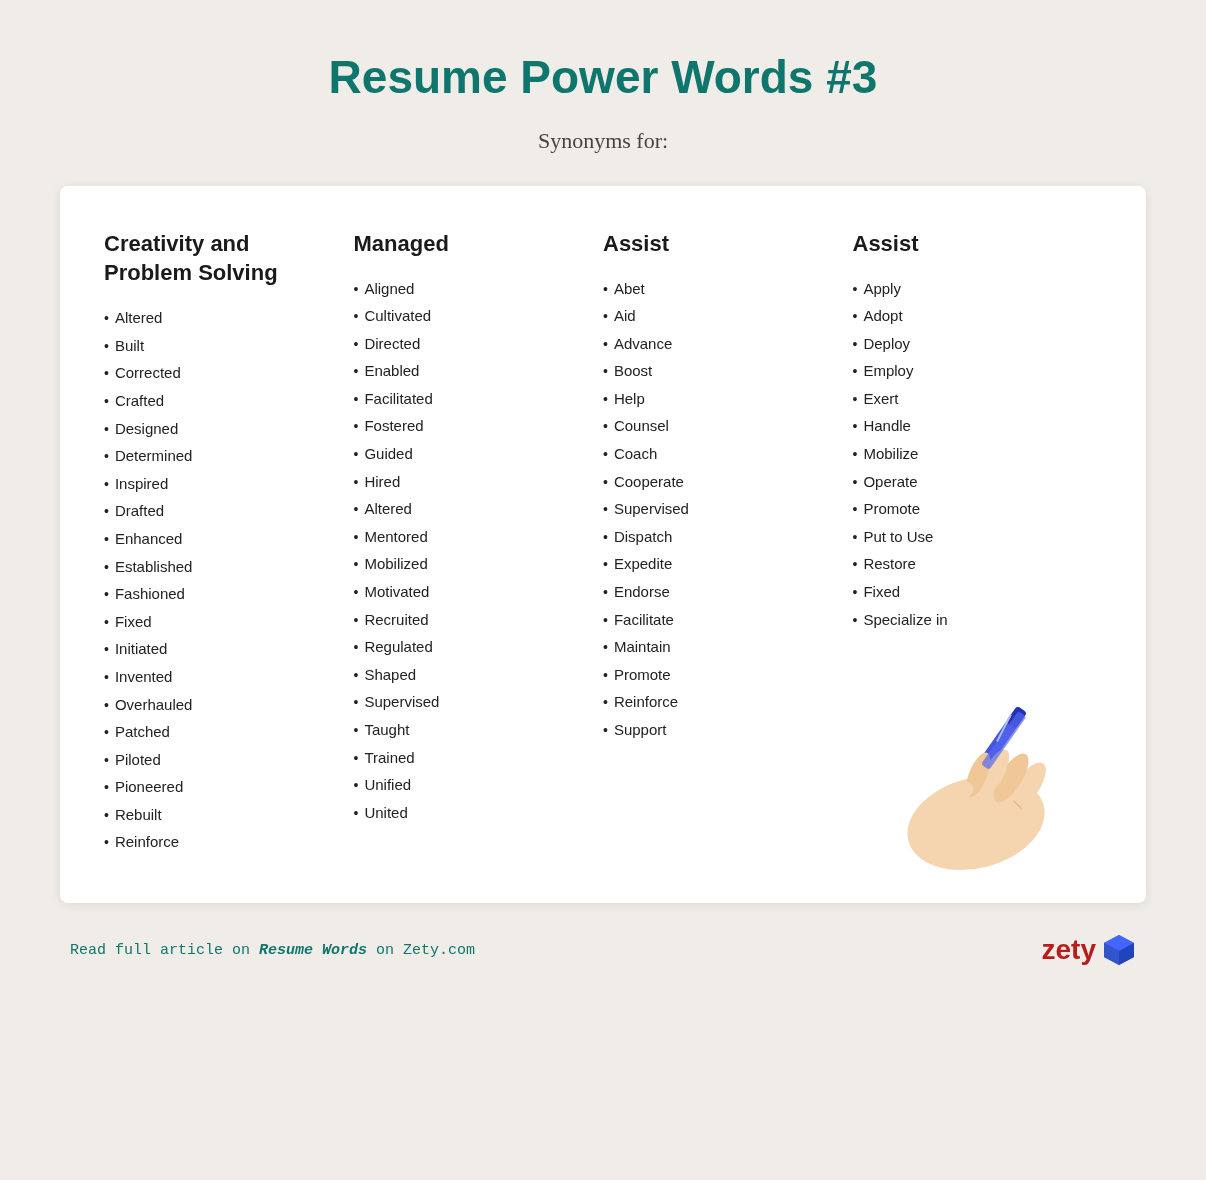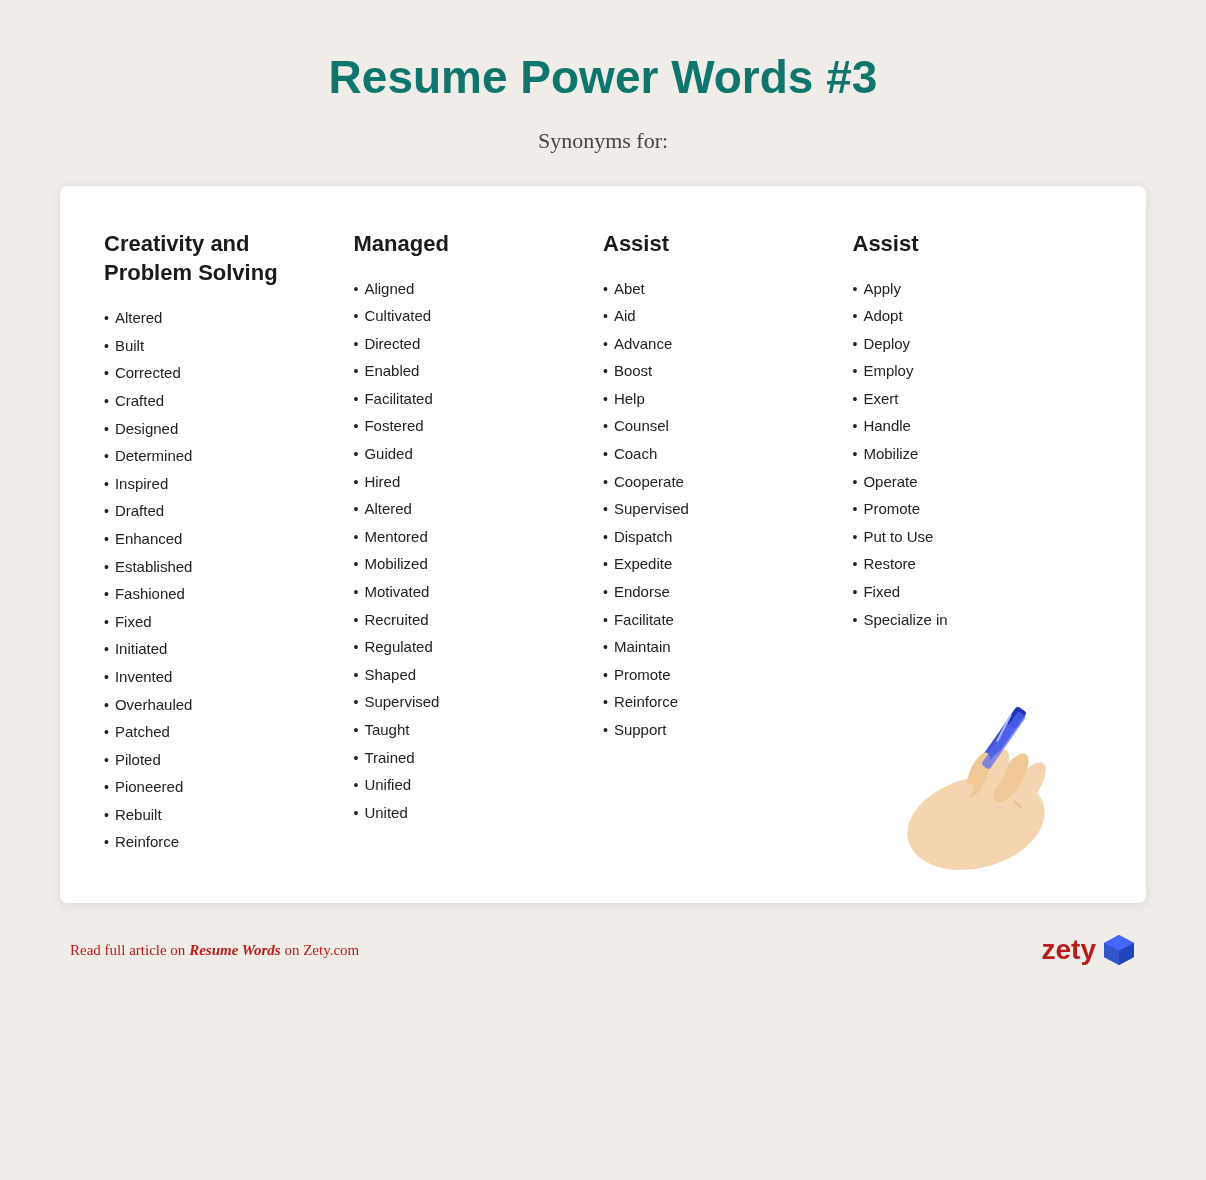--- a/index.html
+++ b/index.html
@@ -103,22 +103,22 @@
       margin-top: 30px;
       display: flex;
       justify-content: space-between;
       align-items: center;
       width: 100%;
       padding: 0 10px;
     }
 
     .footer-text {
       font-size: 15px;
-      color: #b91c1c;
-      font-family: Liberation Serif, serif;
+      color: #0f766e;
+      font-family: Liberation Mono, monospace;
     }
 
     .footer-text em {
       font-style: italic;
       font-weight: 600;
     }
 
     .zety-logo {
       display: flex;
       align-items: center;

